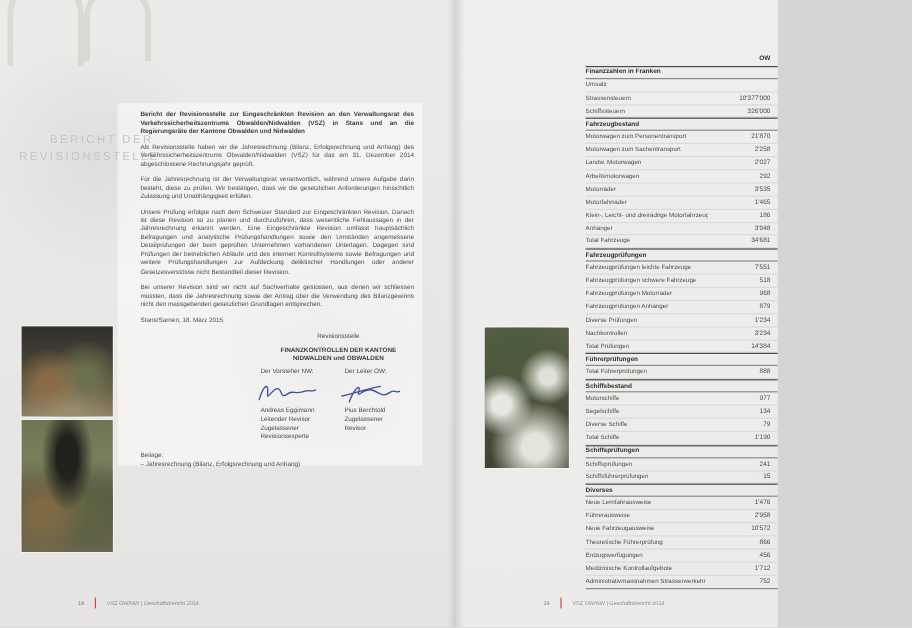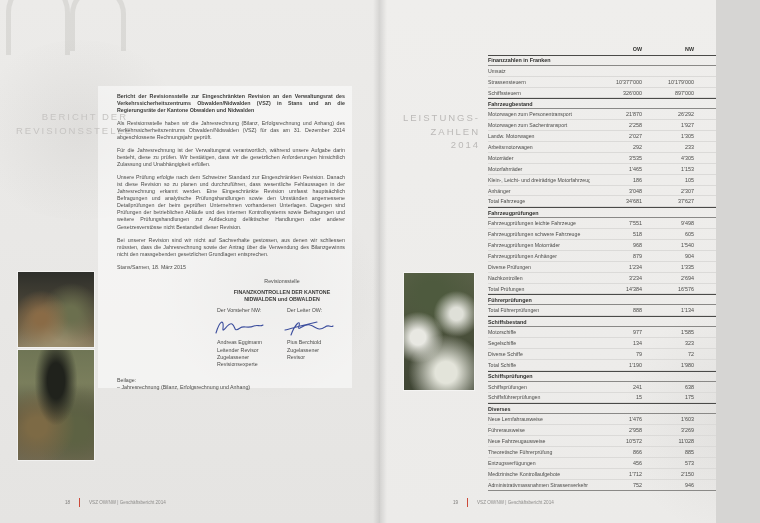--- a/index.html
+++ b/index.html
@@ -1,17 +1,17 @@
 <!DOCTYPE html>
 <html><head>
 <meta charset="utf-8">
 <style>
   html,body { margin:0; padding:0; background:#d6d5d3; }
   .spread {
-    position:relative; width:716px; height:523px; overflow:hidden;
+    position:relative; width:648px; height:523px; overflow:hidden;
     background:#eae9e7; font-family:"Liberation Sans", sans-serif;
     color:#4a4a48;
   }
   .page { position:absolute; top:0; height:523px; width:380px; }
   .page-left  { left:0;   background:linear-gradient(180deg,#ecebe9 0%,#e8e7e5 60%,#e5e4e2 100%); }
   .page-right { left:380px; background:linear-gradient(180deg,#efeeec 0%,#ecebe9 100%); }
   .spine { position:absolute; left:373px; top:0; width:14px; height:523px;
     background:linear-gradient(90deg, rgba(0,0,0,0) 0%, rgba(0,0,0,0.10) 50%, rgba(0,0,0,0) 100%); }
 
   
@@ -159,24 +159,20 @@
       <span class="pgnum">18</span>
       <span class="red-rule"></span>
       <span>VSZ OW/NW  |  Geschäftsbericht 2014</span>
     </div>
   </div>
 
   <div class="page page-right">
     <div class="wm wm-blob" style="left:240px; top:300px; width:240px; height:240px;"></div>
   </div>
 
-  <div class="side-heading" id="heading-right">
-    <div>LEISTUNGS-</div>
-    <div>ZAHLEN 2014</div>
-  </div>
 
   <div id="perf-table">
       <div class="t-row t-colhead">
         <div class="t-label"></div>
         <div class="t-val">OW</div>
         <div class="t-val">NW</div>
         <div class="t-val">VSZ</div>
       </div>
       <div class="t-row t-sechead">
         <div class="t-label">Finanzzahlen in Franken</div>

